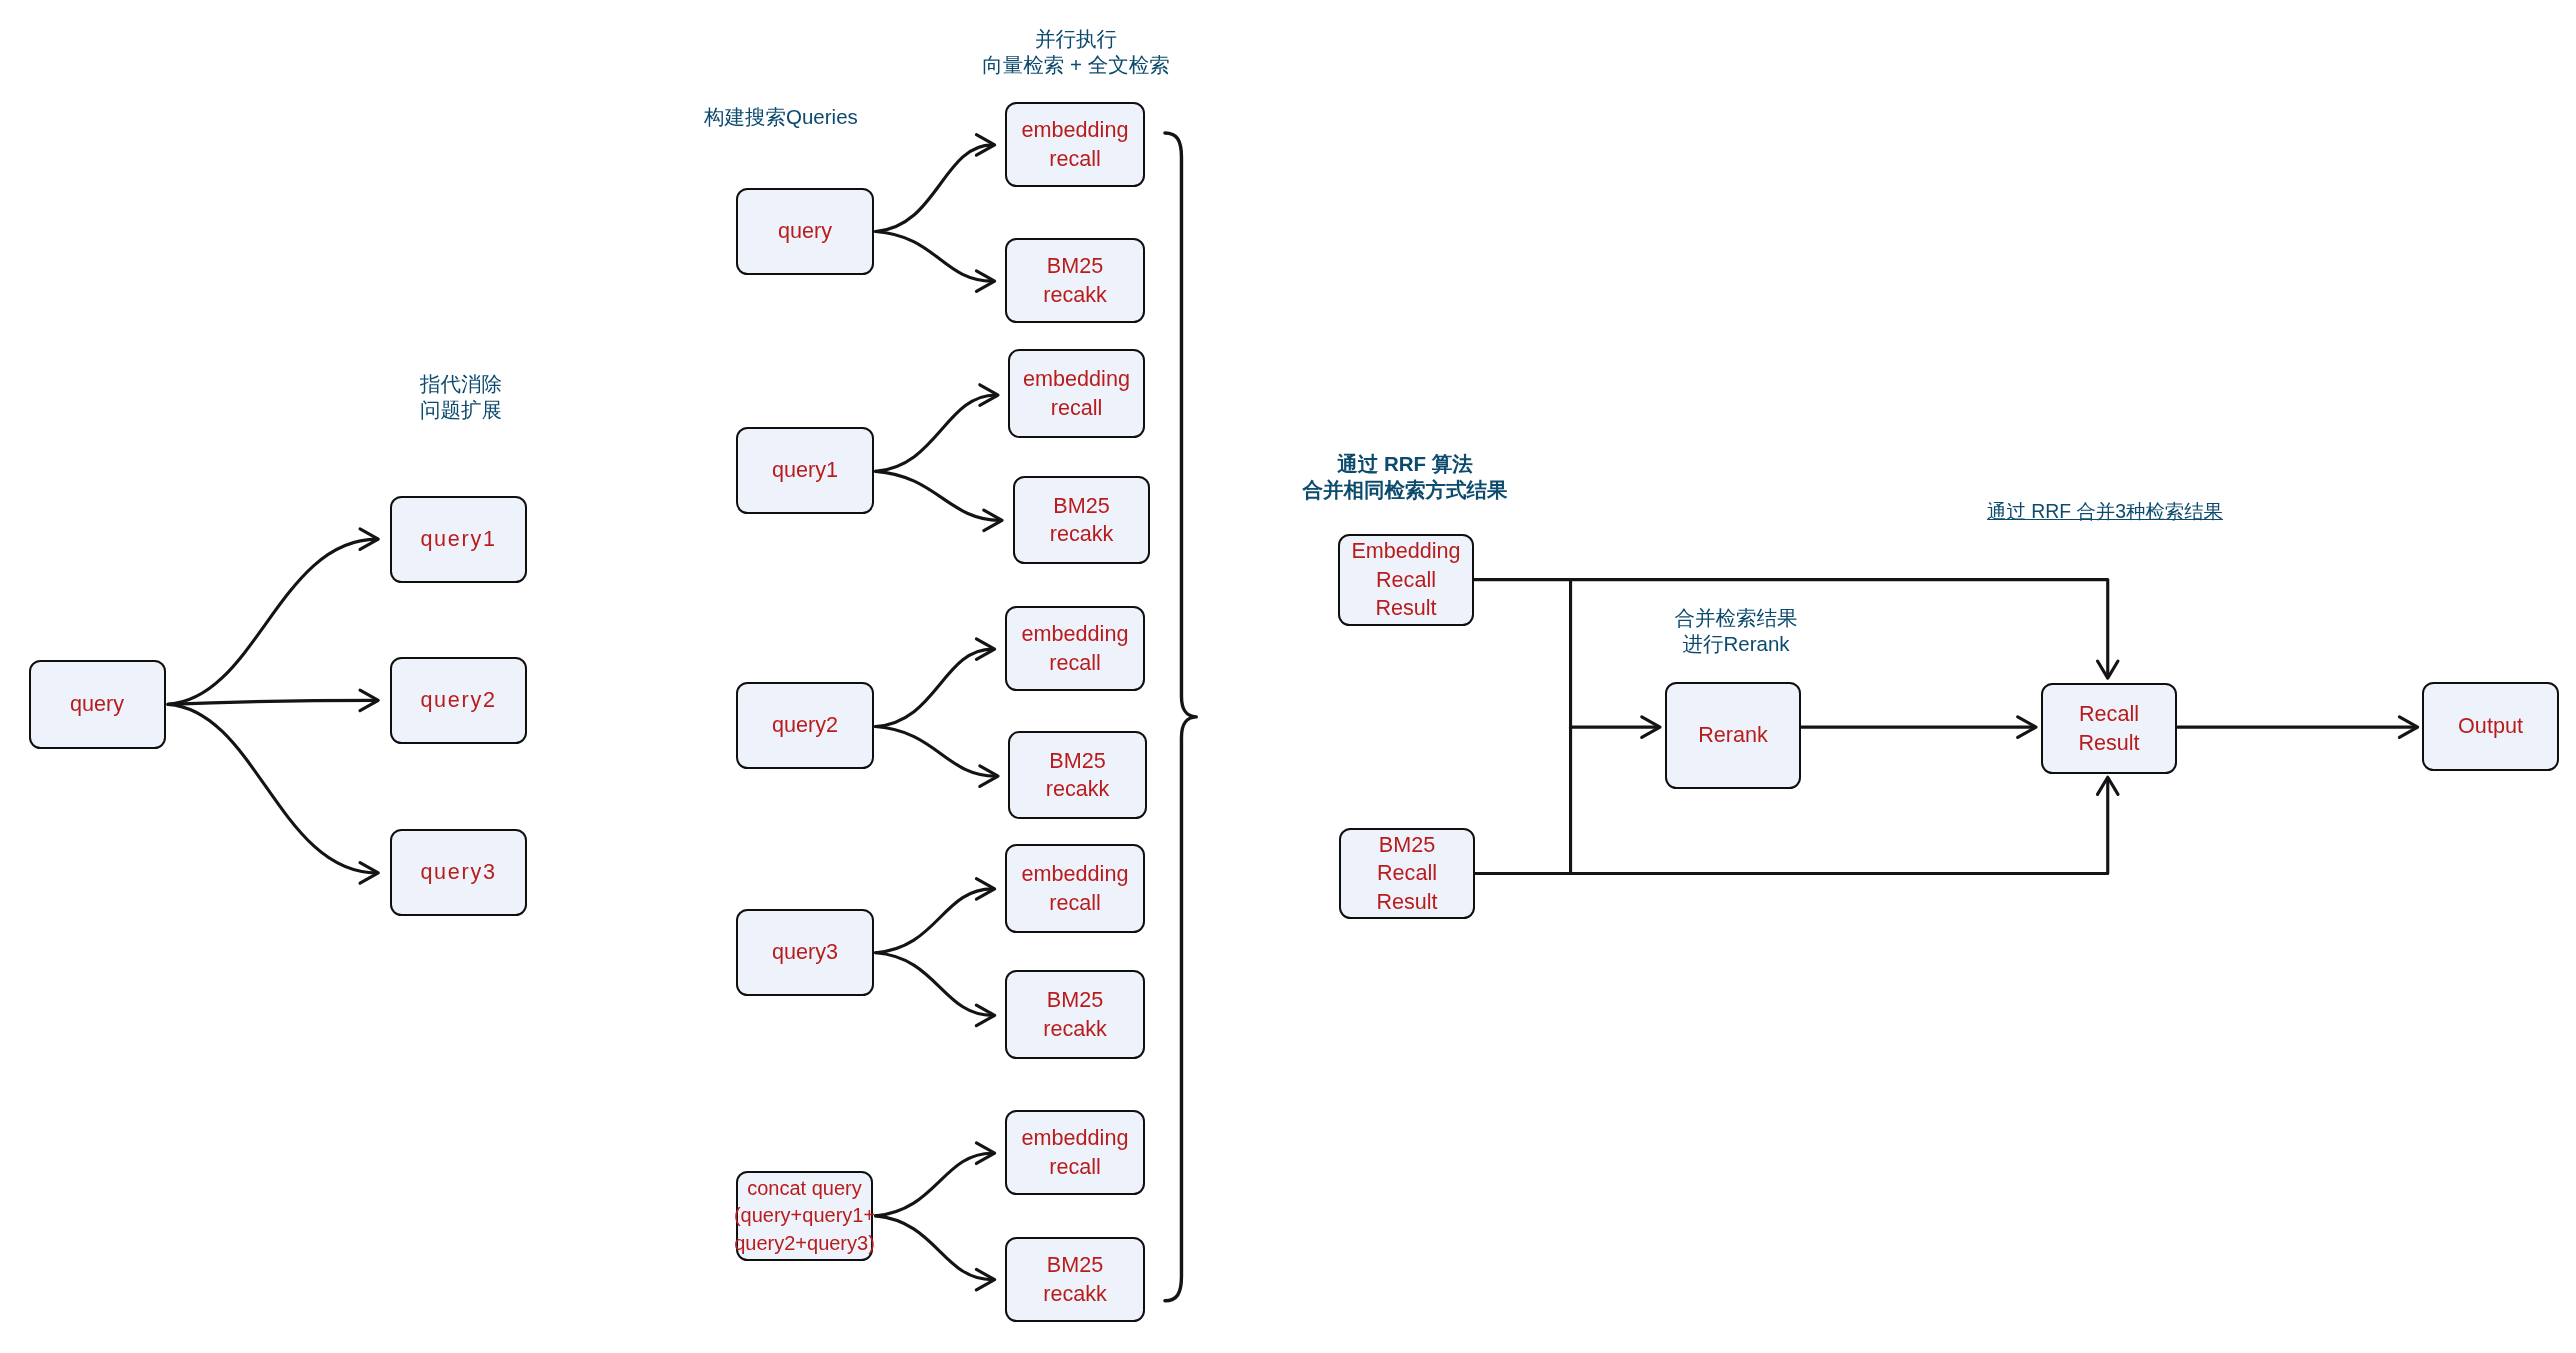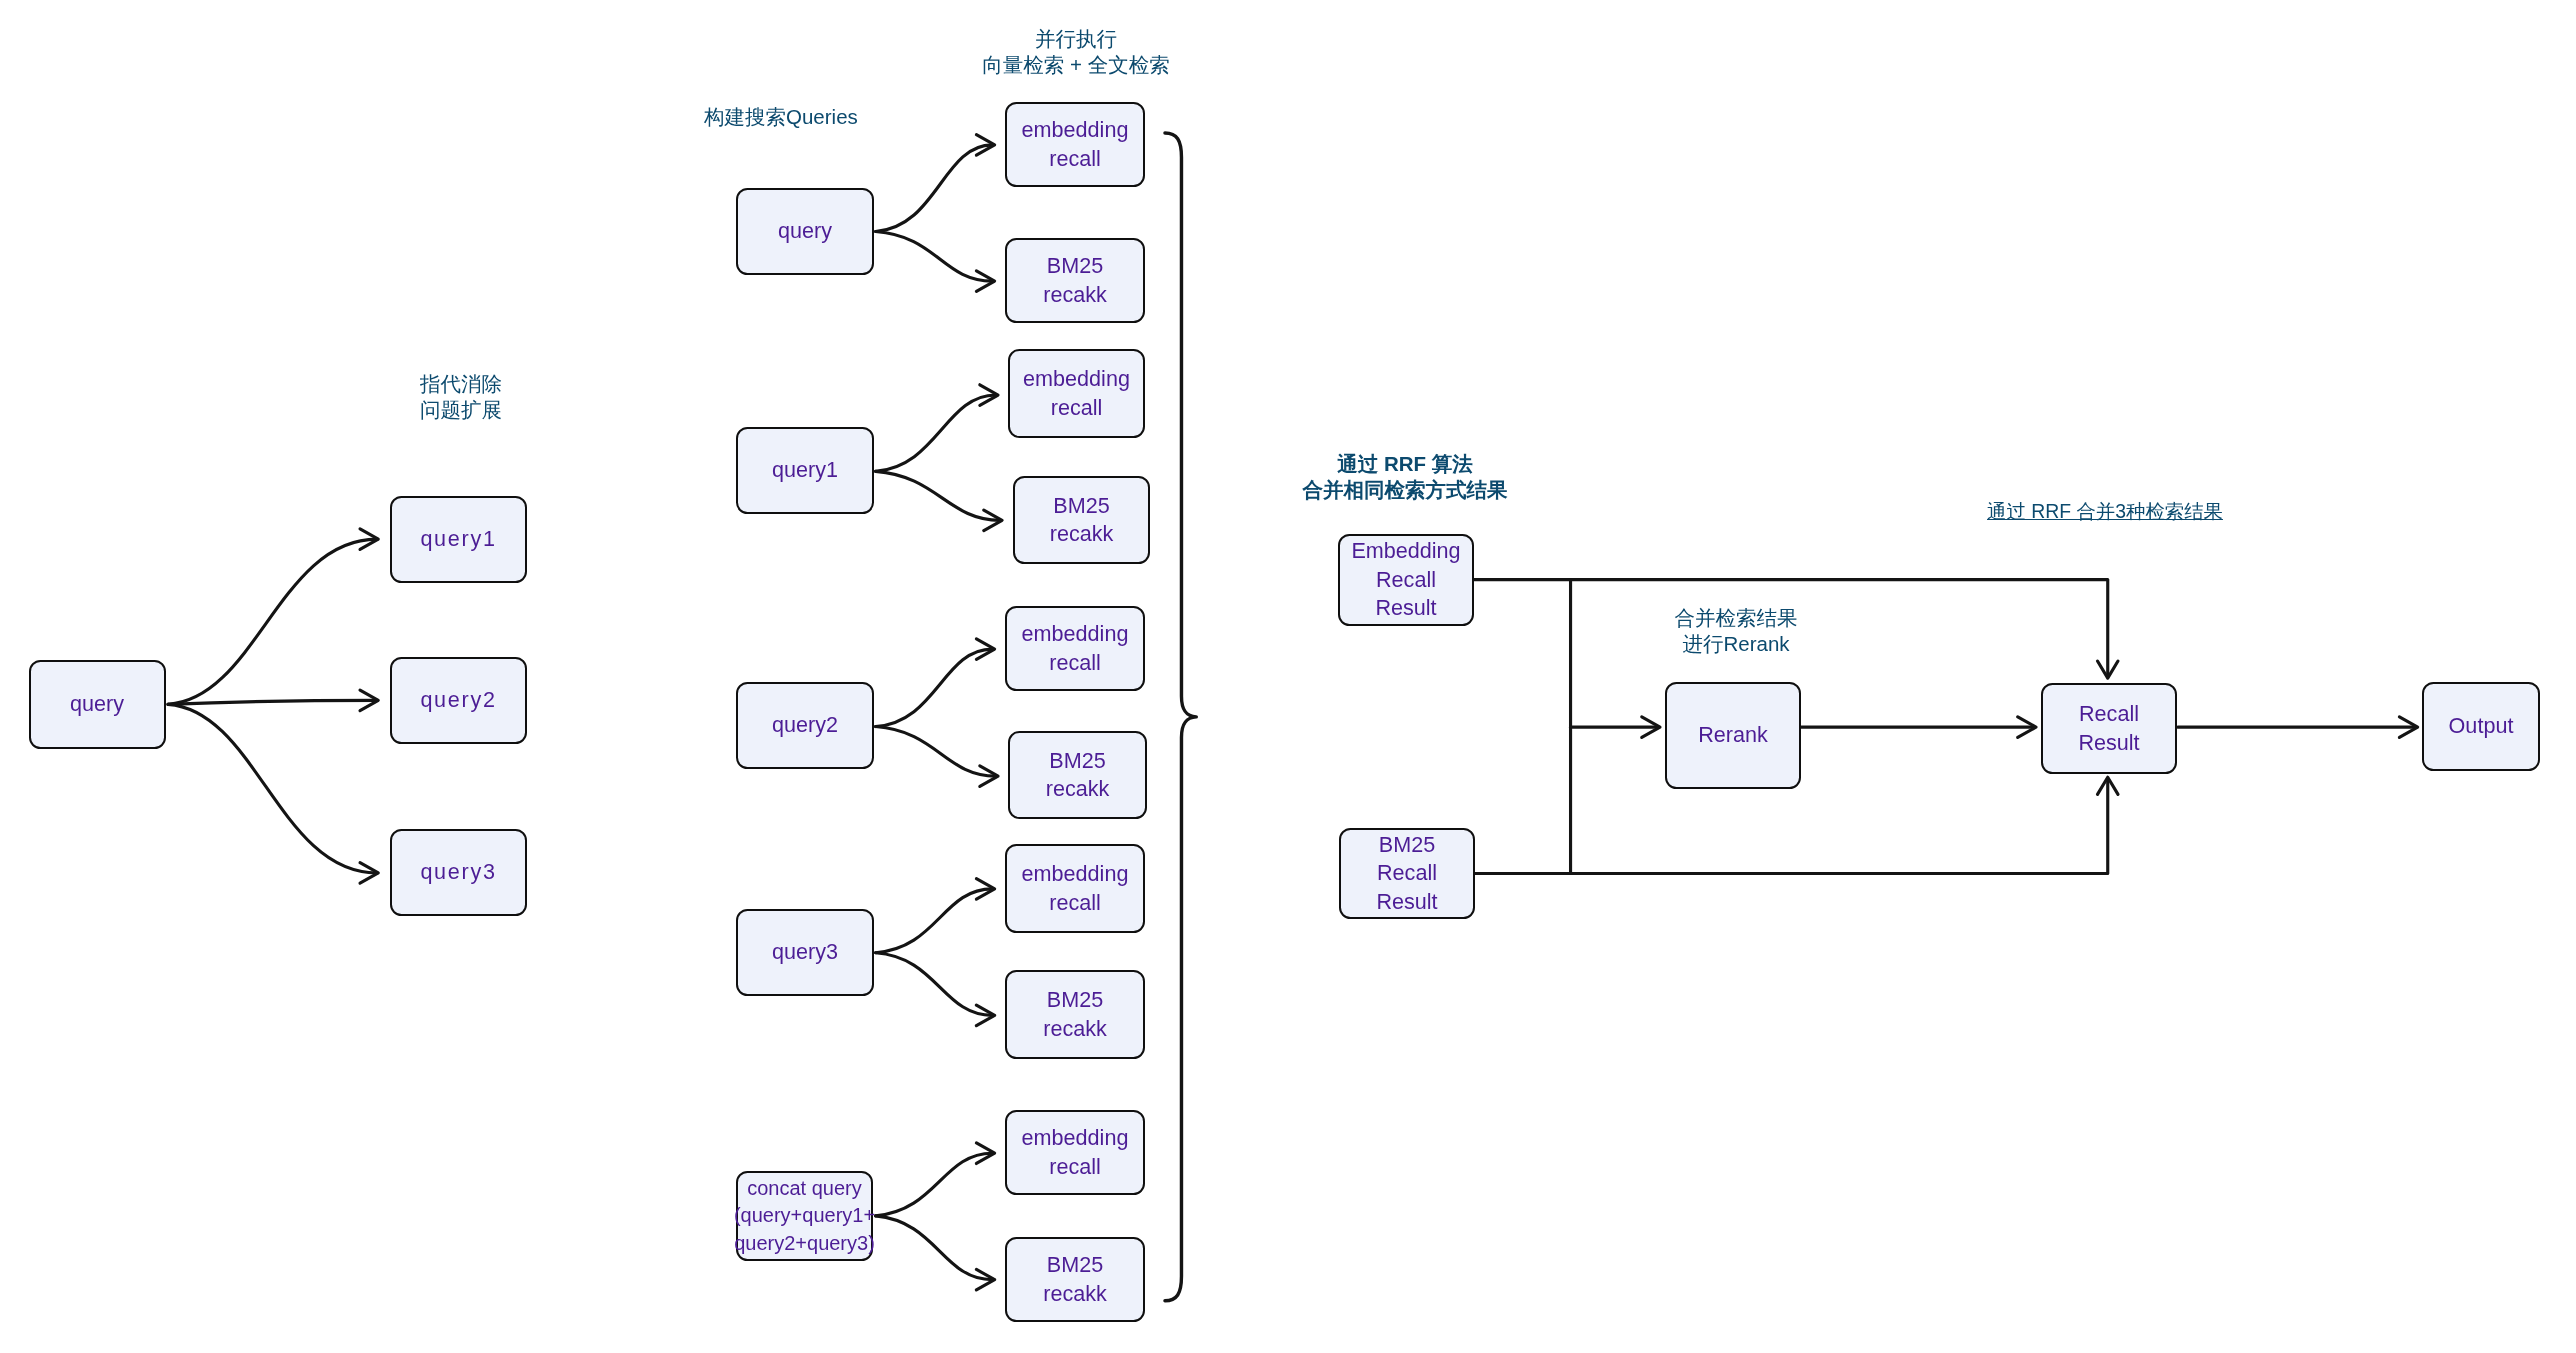--- a/index.html
+++ b/index.html
@@ -23,21 +23,21 @@
   }
   .node {
     position: absolute;
     background: #eef2fb;
     border: 2.8px solid #0f0f0f;
     border-radius: 11.4px;
     display: flex;
     align-items: center;
     justify-content: center;
     text-align: center;
-    color: #4c1d95;
+    color: #b91c1c;
     font-size: 21.6px;
     line-height: 1.32;
     white-space: pre-line;
     box-sizing: border-box;
   }
   .node.spaced { letter-spacing: 1.7px; }
   .node.small { font-size: 20px; line-height: 1.38; }
   .ann {
     position: absolute;
     color: #0c4a6e;
@@ -69,21 +69,21 @@
   #n-bm3  { left: 1008px; top: 731px; width: 139px; height: 88px; }
   #n-emb4 { left: 1005px; top: 844px; width: 140px; height: 89px; }
   #n-bm4  { left: 1005px; top: 970px; width: 140px; height: 89px; }
   #n-emb5 { left: 1005px; top: 1110px; width: 140px; height: 85px; }
   #n-bm5  { left: 1005px; top: 1237px; width: 140px; height: 85px; }
 
   #n-emb-result  { left: 1338px; top: 534px;  width: 136px; height: 92px; }
   #n-bm25-result { left: 1339px; top: 828px; width: 136px; height: 91px; }
   #n-rerank      { left: 1665px; top: 682px; width: 136px; height: 107px; }
   #n-recall      { left: 2041px; top: 683px; width: 136px; height: 91px; }
-  #n-output      { left: 2422px; top: 682px; width: 118px; height: 89px; }
+  #n-output      { left: 2422px; top: 682px; width: 137px; height: 89px; }
 
   
   #a-parallel  { left: 1076px; top: 26px; }
   #a-build     { left: 704px; top: 104px; }
   #a-coref     { left: 461px;  top: 359px; margin-top: 12px; }
   #a-rrf-same  { left: 1405px; top: 451px; font-weight: bold; }
   #a-rerank    { left: 1736px; top: 605px; }
   #a-rrf3      { left: 2105px; top: 499px; font-size: 19.4px; text-decoration: underline; }
 </style>
 </head>

